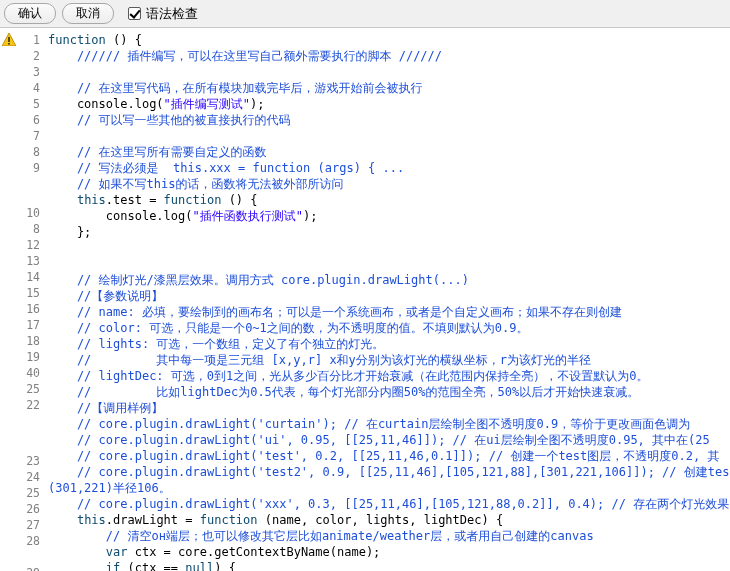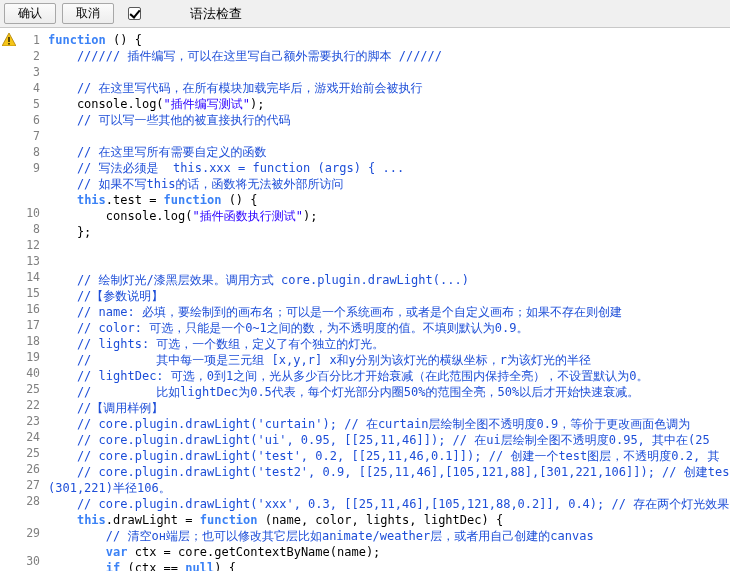--- a/index.html
+++ b/index.html
@@ -33,21 +33,21 @@
     box-sizing: border-box;
     font-family: "Liberation Sans", sans-serif;
   }
   .tb-btn {
     height: 21px;
     min-width: 52px;
     margin-right: 6px;
     padding: 0 8px;
     background: linear-gradient(to bottom, #fbfbfb 0%, #ededed 100%);
     border: 1px solid #a8a8a8;
-    border-radius: 2px;
+    border-radius: 10px;
     font-size: 12px;
     color: #000;
     display: flex;
     align-items: center;
     justify-content: center;
     cursor: default;
     box-sizing: border-box;
   }
   .tb-check-wrap {
     display: flex;
@@ -71,21 +71,20 @@
     top: 0px;
     width: 4px;
     height: 8px;
     border: solid #000;
     border-width: 0 2px 2px 0;
     transform: rotate(40deg);
   }
   .tb-check-label {
     font-size: 13px;
     color: #000;
-    margin-left: 44px;
   }
   
   .editor {
     flex: 1;
     display: flex;
     position: relative;
     overflow: hidden;
     background: #ffffff;
   }
   .marker-col {
@@ -122,21 +121,21 @@
     line-height: 16px;
     padding-top: 4px;
     padding-left: 4px;
     white-space: pre;
     box-sizing: border-box;
     overflow: hidden;
     color: #000000;
   }
   .code .ln { display: block; height: 16px; }
   .c-com { color: #1d4ed8; }
-  .c-kw  { color: #3b82f6; font-weight: bold; }
+  .c-kw  { color: #0c4a6e; font-weight: normal; }
   .c-str { color: #2a00ff; }
 </style>
 </head>
 <body>
 
 <div class="app">
 
   <div class="toolbar">
     <div class="tb-btn">确认</div>
     <div class="tb-btn">取消</div>
@@ -172,21 +171,21 @@
         <div style="height: 16px;">13</div>
         <div style="height: 16px;">14</div>
         <div style="height: 16px;">15</div>
         <div style="height: 16px;">16</div>
         <div style="height: 16px;">17</div>
         <div style="height: 16px;">18</div>
         <div style="height: 16px;">19</div>
         <div style="height: 16px;">40</div>
         <div style="height: 16px;">25</div>
         <div style="height: 16px;">22</div>
-        <div style="height: 16px;">23</div>
+        <div style="height: 16px; margin-top: 40px;">23</div>
         <div style="height: 16px;">24</div>
         <div style="height: 16px;">25</div>
         <div style="height: 16px;">26</div>
         <div style="height: 16px;">27</div>
         <div style="height: 16px;">28</div>
         <div style="height: 16px;"></div>
         <div style="height: 16px;">29</div>
         <div style="height: 16px; margin-top: 12px;">30</div>
         <div style="height: 16px;">31</div>
         <div style="height: 16px;">39</div>

